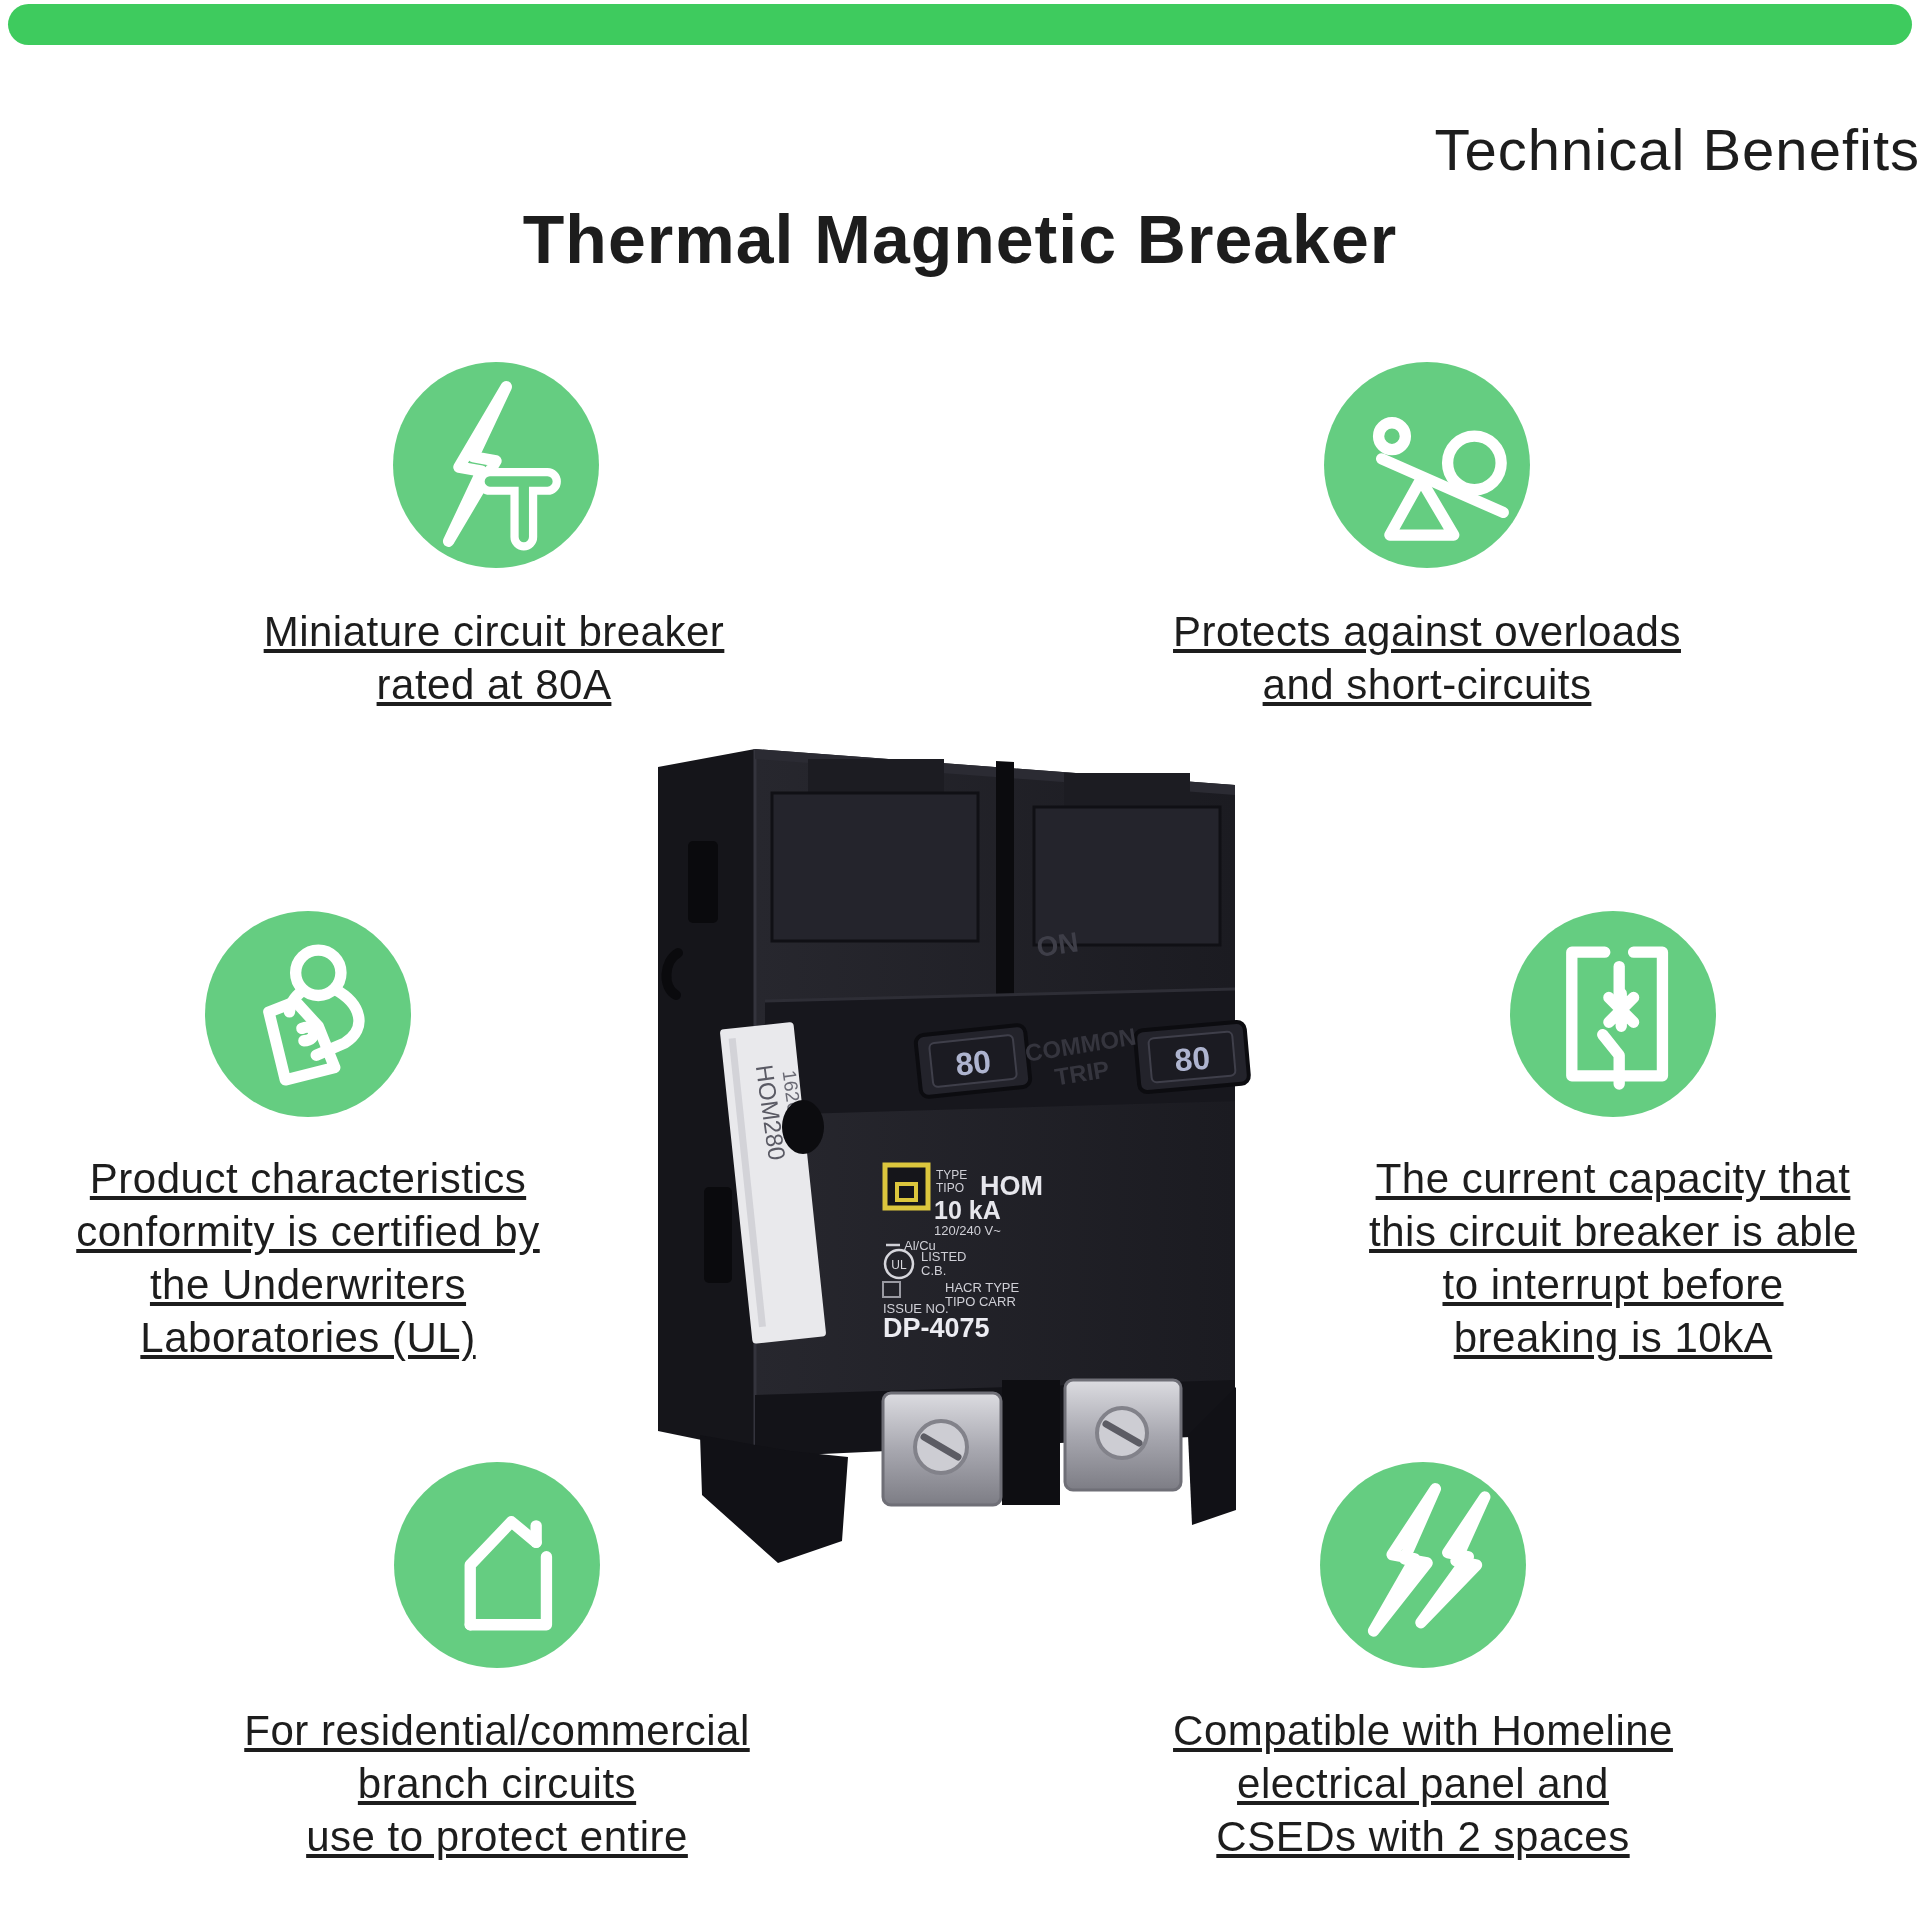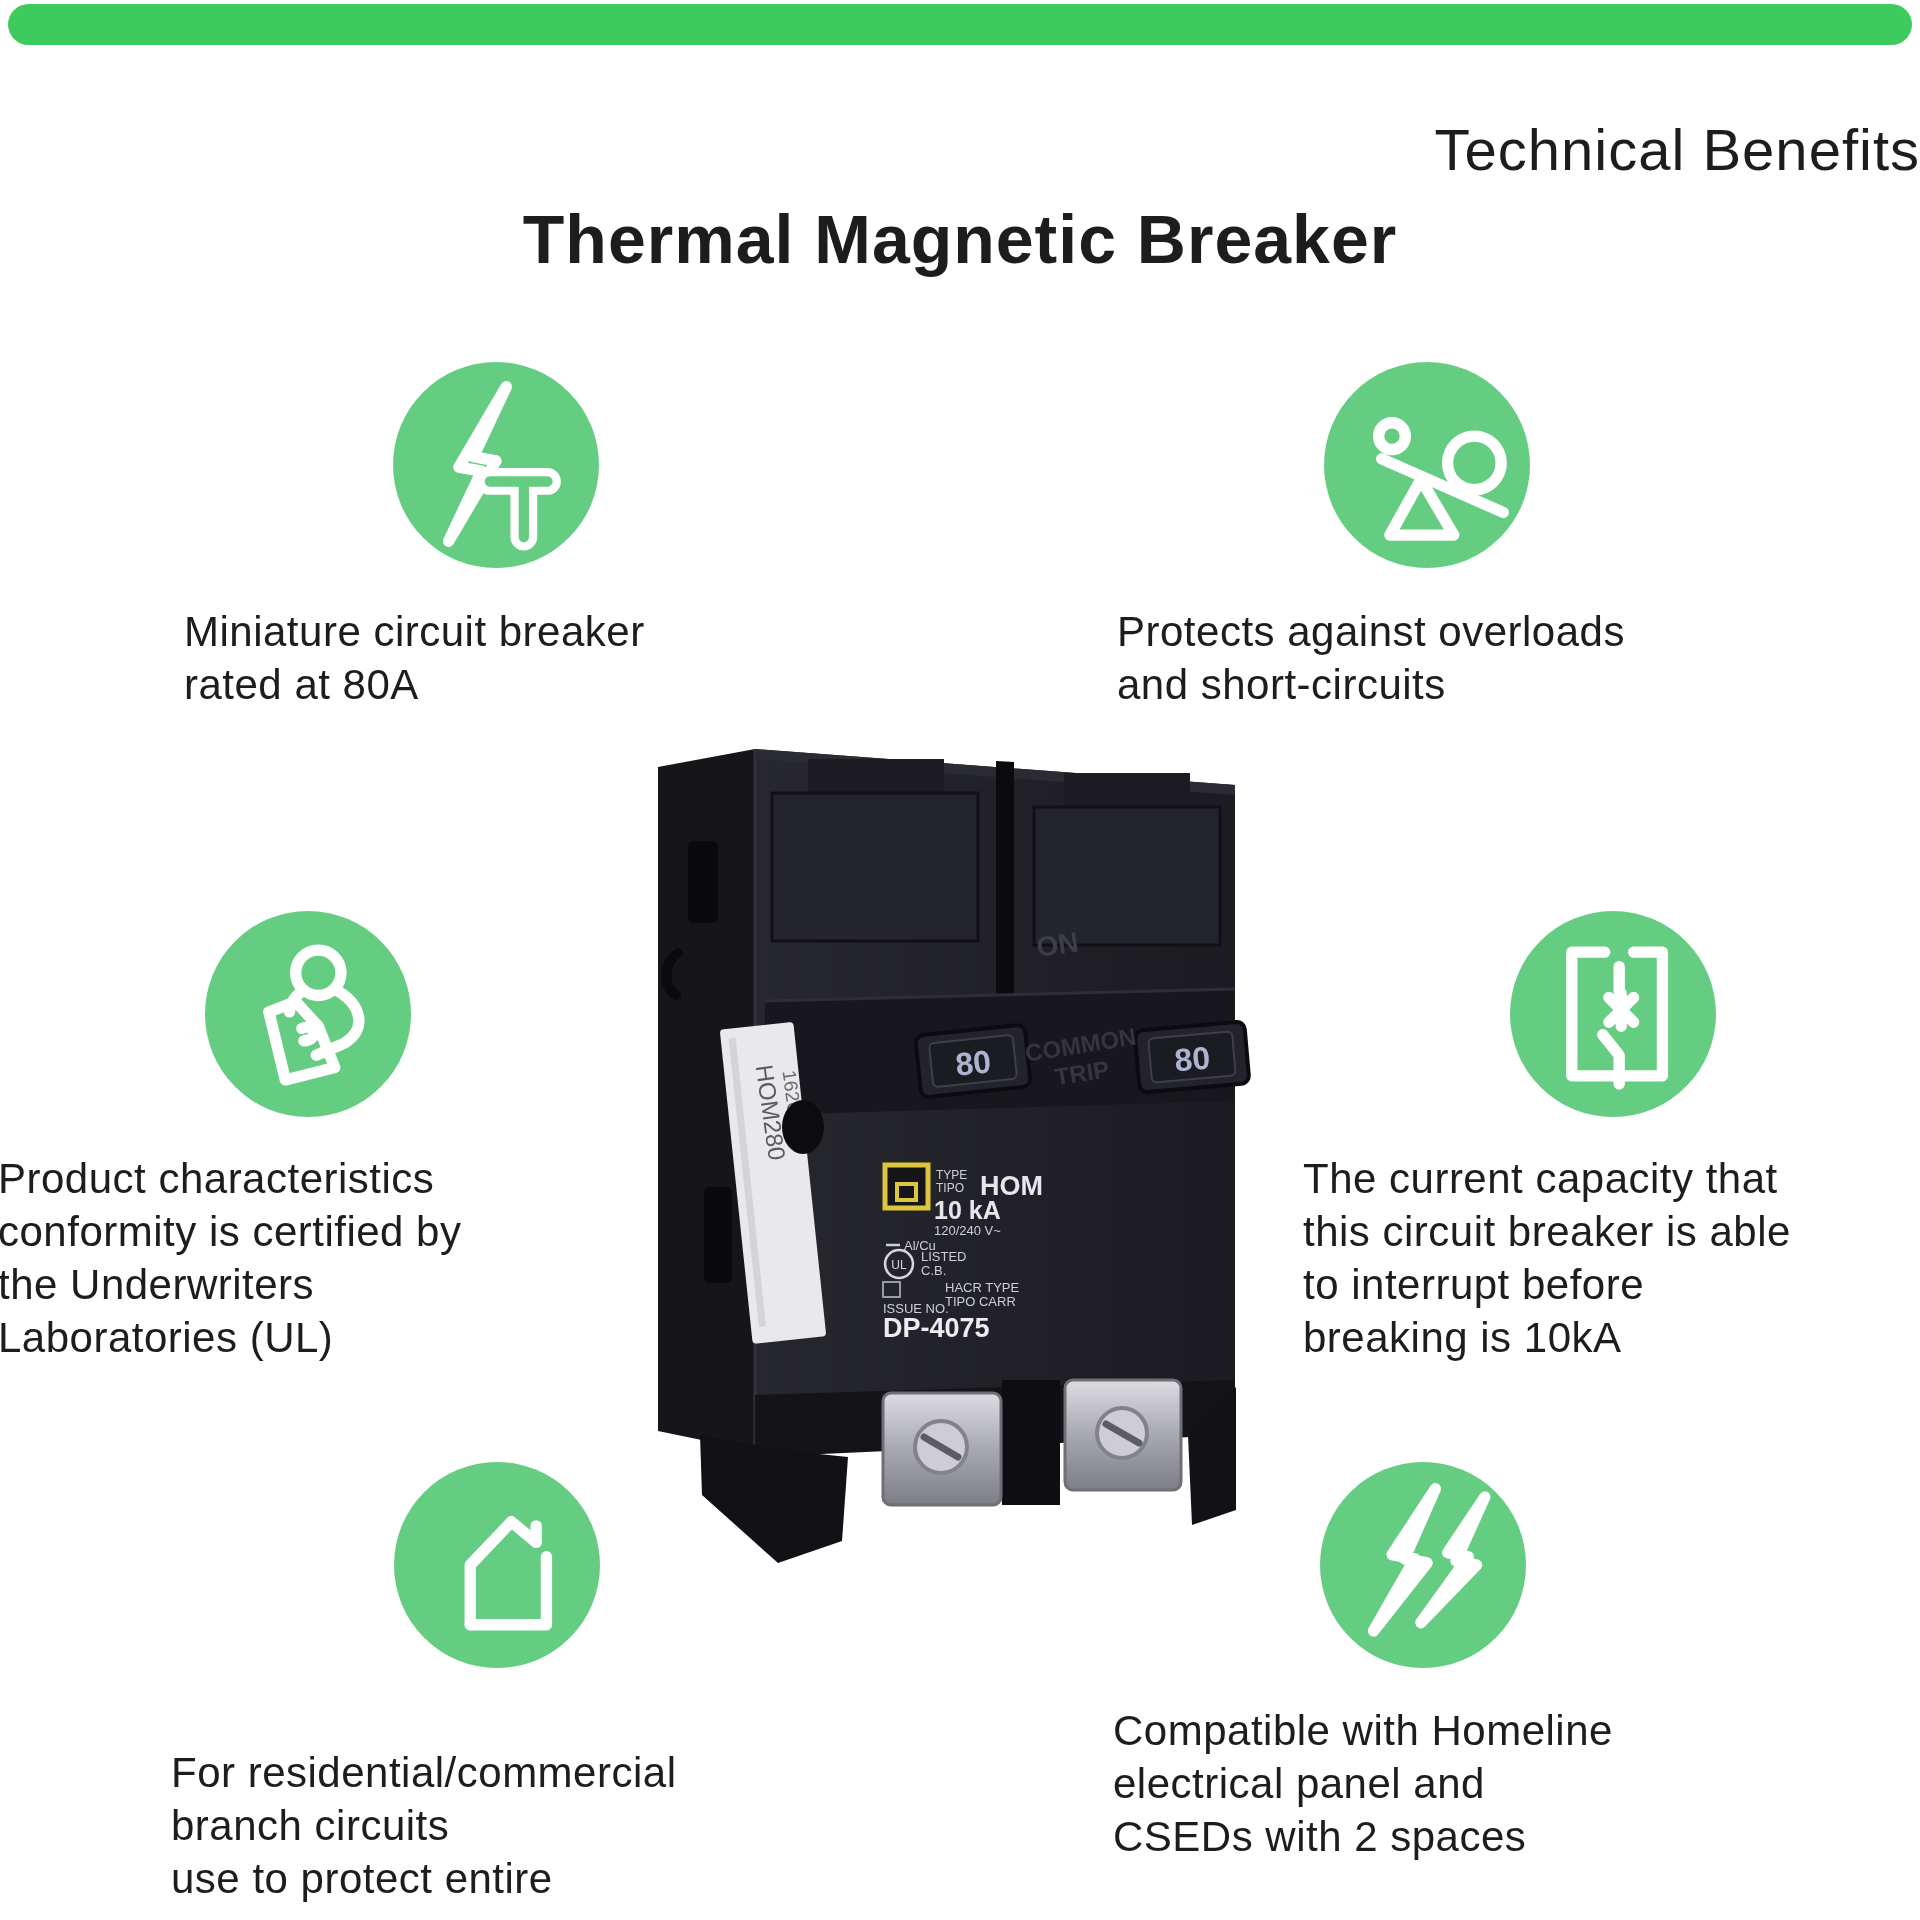--- a/index.html
+++ b/index.html
@@ -35,23 +35,25 @@
 
   .icon-badge {
     position:absolute;
     width:206px; height:206px;
   }
   .icon-badge svg { display:block; width:100%; height:100%; }
 
   .feature-text {
     position:absolute;
     width:620px;
+    text-align:center;
     font-size:42px;
     line-height:53px;
     letter-spacing:0.5px;
+    text-decoration:underline;
   }
 
   .glyph { stroke:#ffffff; stroke-width:5.5; fill:none; stroke-linecap:round; stroke-linejoin:round; }
   .glyph-thick { stroke:#ffffff; stroke-width:13; fill:none; stroke-linecap:round; stroke-linejoin:round; }
   .glyph-inner { stroke:#65cd81; stroke-width:5; fill:none; stroke-linecap:round; stroke-linejoin:round; }
 
   .breaker-photo { position:absolute; left:640px; top:735px; }
 </style>
 </head>
 <body>
@@ -122,21 +124,21 @@
 </div>
 
 <div class="icon-badge" style="left:394px; top:1462px;">
   <svg viewBox="0 0 100 100">
     <circle cx="50" cy="50" r="50" fill="#65cd81"></circle>
     <path class="glyph" d="M37,79 V50 L57,29 L69,39"></path>
     <path class="glyph" d="M69,31 V39"></path>
     <path class="glyph" d="M74,46 V79 H37"></path>
   </svg>
 </div>
-<div class="feature-text" style="left:171px; top:1704px;margin-top:42px;">
+<div class="feature-text" style="left:187px; top:1704px;">
   <div>For residential/commercial</div>
   <div>branch circuits</div>
   <div>use to protect entire</div>
 </div>
 
 <div class="icon-badge" style="left:1320px; top:1462px;">
   <svg viewBox="0 0 100 100">
     <circle cx="50" cy="50" r="50" fill="#65cd81"></circle>
     <path class="glyph" d="M56,13 L35,45 L46,47 L26,82 L52,49 L41,47 Z"></path>
     <path class="glyph" d="M80,17 L62,44 L72,46 L49,78 L76,50 L66,48 Z"></path>

